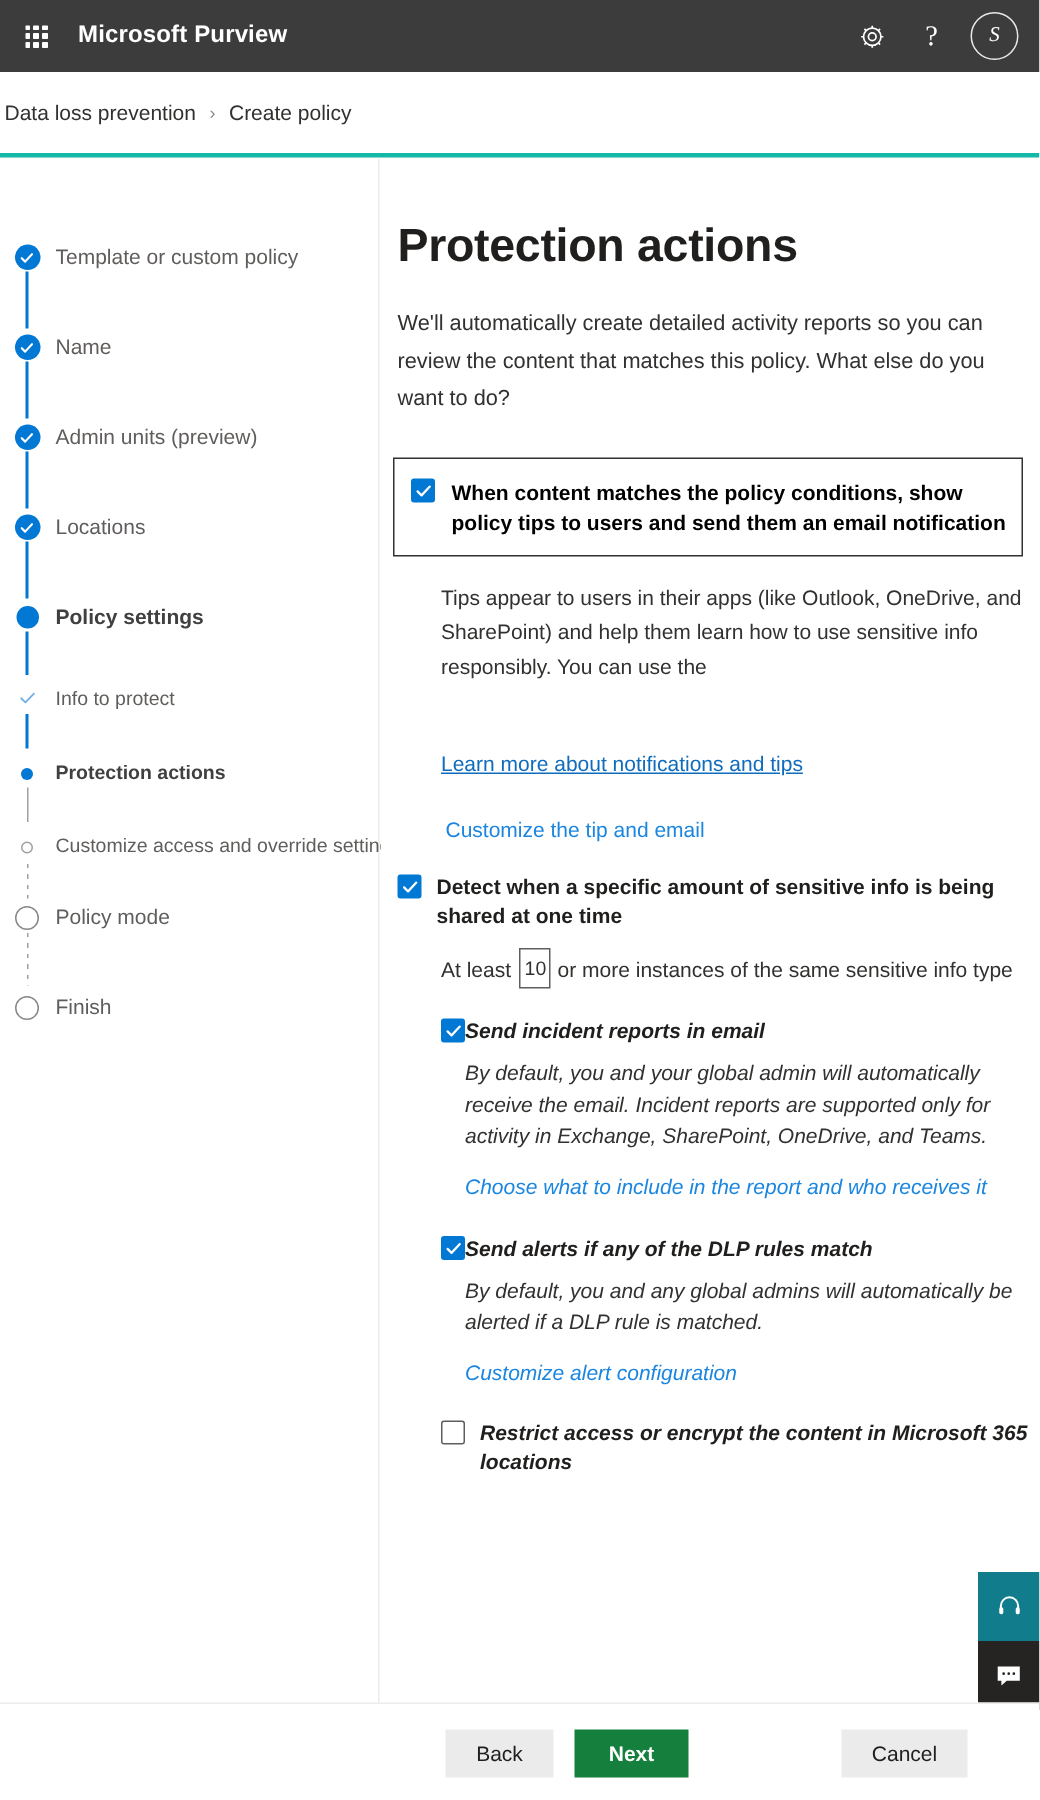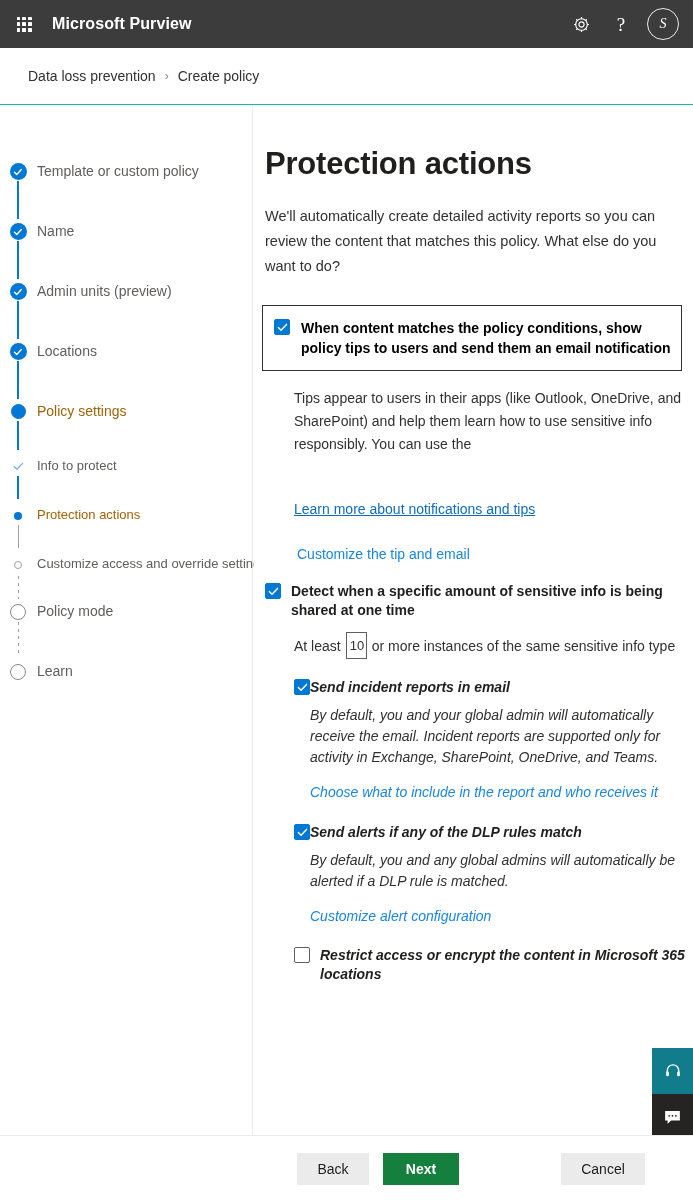--- a/index.html
+++ b/index.html
@@ -79,22 +79,22 @@
     margin-left: 6px;
     cursor: pointer;
   }
 
   
   .breadcrumb {
     position: absolute; left: 0; top: 48px;
     width: 693px; height: 57px;
     background: #ffffff;
     display: flex; align-items: center;
-    padding-left: 28px;
-    border-bottom: 1px solid #14b8a6;
+    padding-left: 3px;
+    border-bottom: 3px solid #14b8a6;
   }
   .crumb {
     font-size: 14px;
     color: #323130;
     cursor: pointer;
     white-space: nowrap;
   }
   .crumb-sep {
     margin: 0 9px;
     color: #8a8886;
@@ -153,21 +153,21 @@
     border: 1px solid #a19f9d;
   }
   .step-label {
     font-size: 14px;
     color: #323130;
     margin-left: 10px;
     line-height: 18px;
     white-space: nowrap;
   }
   .step-label.muted { color: #605e5c; }
-  .step-label.bold { font-weight: 400; color: #a16207; }
+  .step-label.bold { font-weight: 700; color: #404040; }
   .step-label.sub { font-size: 13px; }
   .connector {
     position: absolute;
     left: 17px;
     width: 2px;
     z-index: 1;
   }
   .connector.solid-blue { background: #0078d4; }
   .connector.solid-gray { background: #a19f9d; width: 1px; left: 17.5px; }
   .connector.dashed-gray {
@@ -465,21 +465,21 @@
         <div class="step-marker">
           <div class="dot-empty"></div>
         </div>
         <div class="step-label muted">Policy mode</div>
       </div>
 
       <div class="step" style="position:absolute;top:545px;">
         <div class="step-marker">
           <div class="dot-empty"></div>
         </div>
-        <div class="step-label muted">Learn</div>
+        <div class="step-label muted">Finish</div>
       </div>
 
     </div>
   </div>
 
   <div class="main">
 
     <h1 class="page-title">Protection actions</h1>
     <p class="page-desc">We'll automatically create detailed activity reports so you can review the content that matches this policy. What else do you want to do?</p>
 

